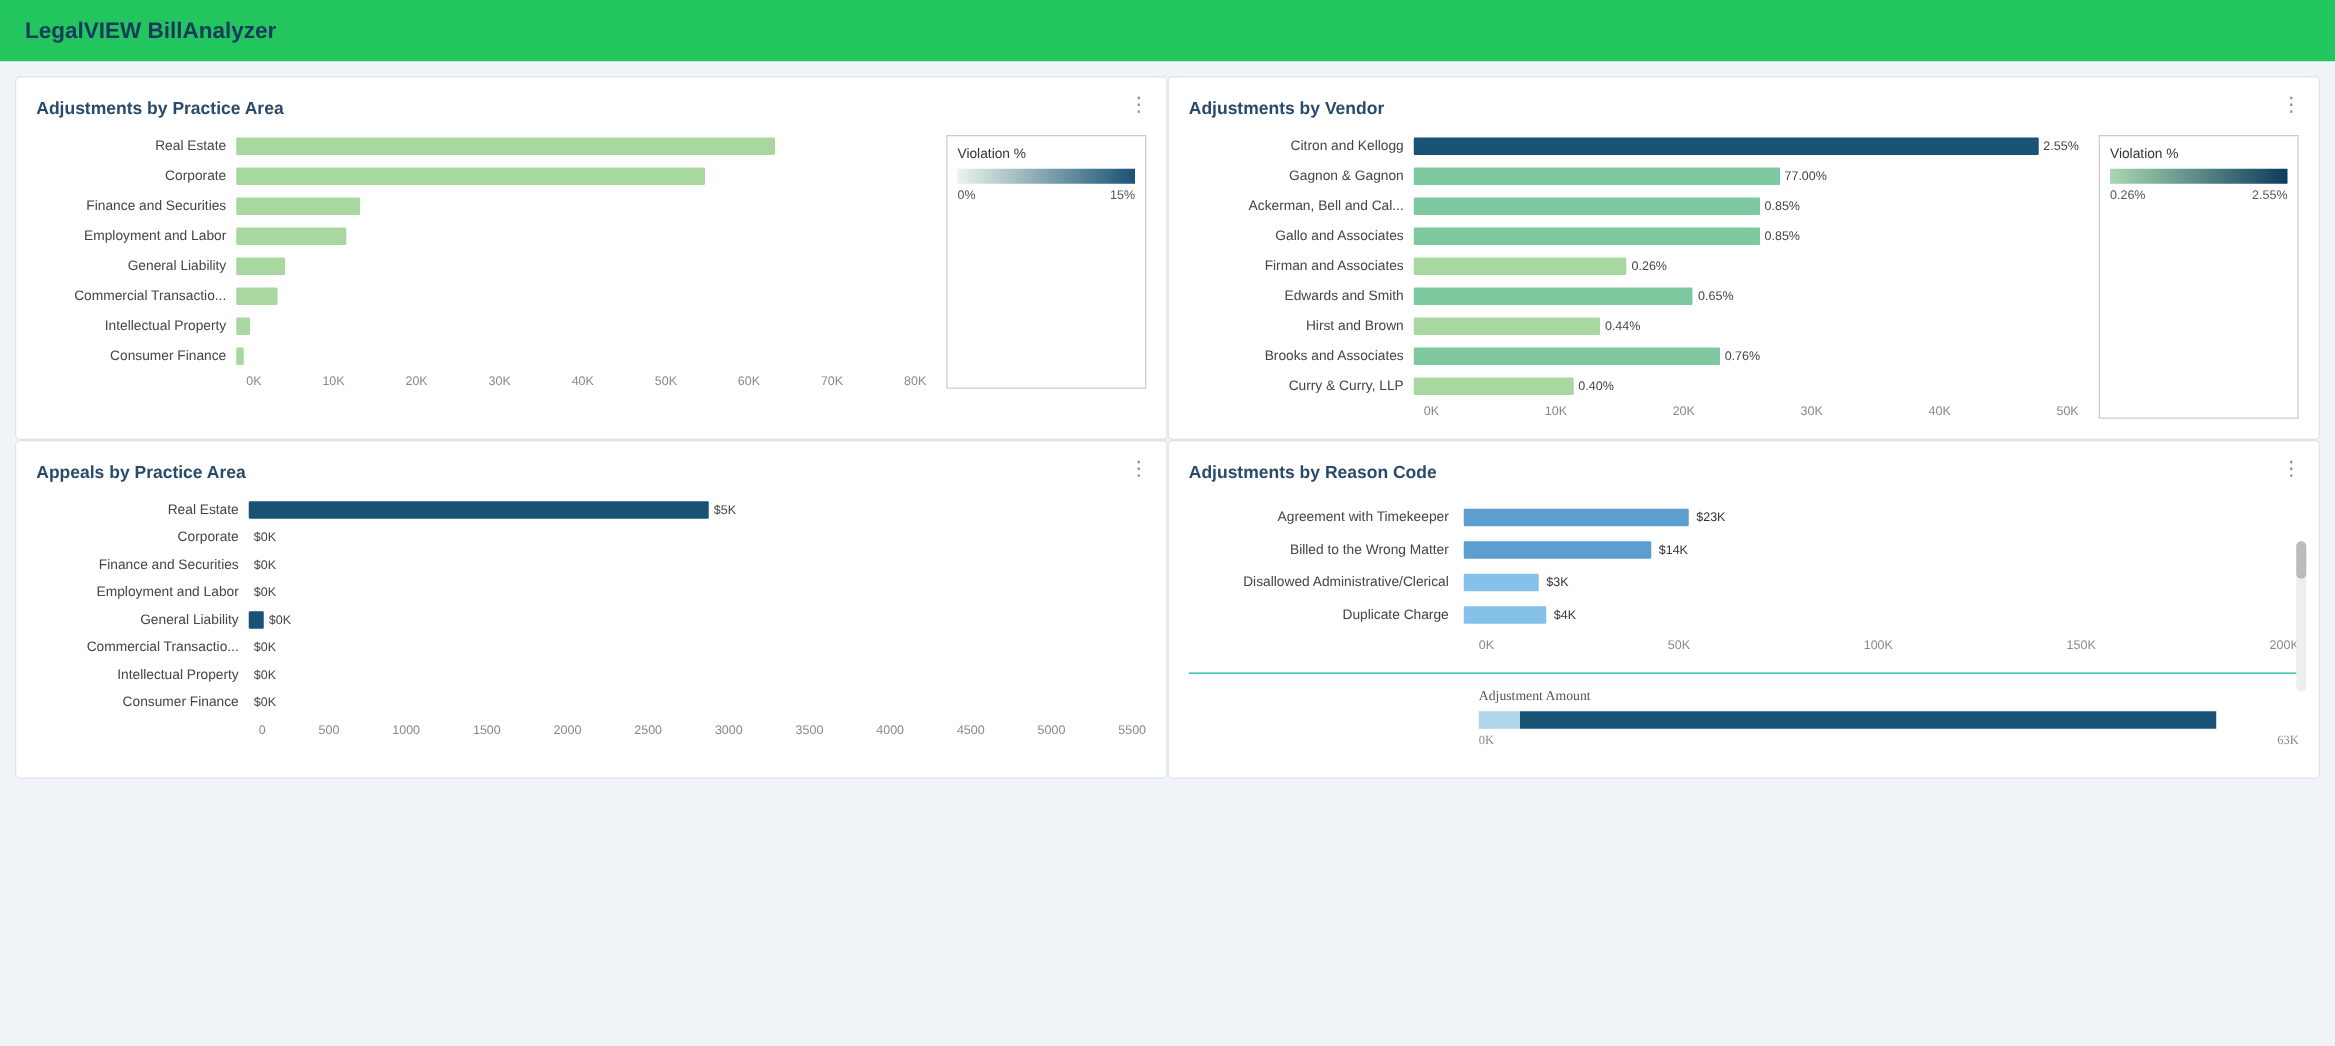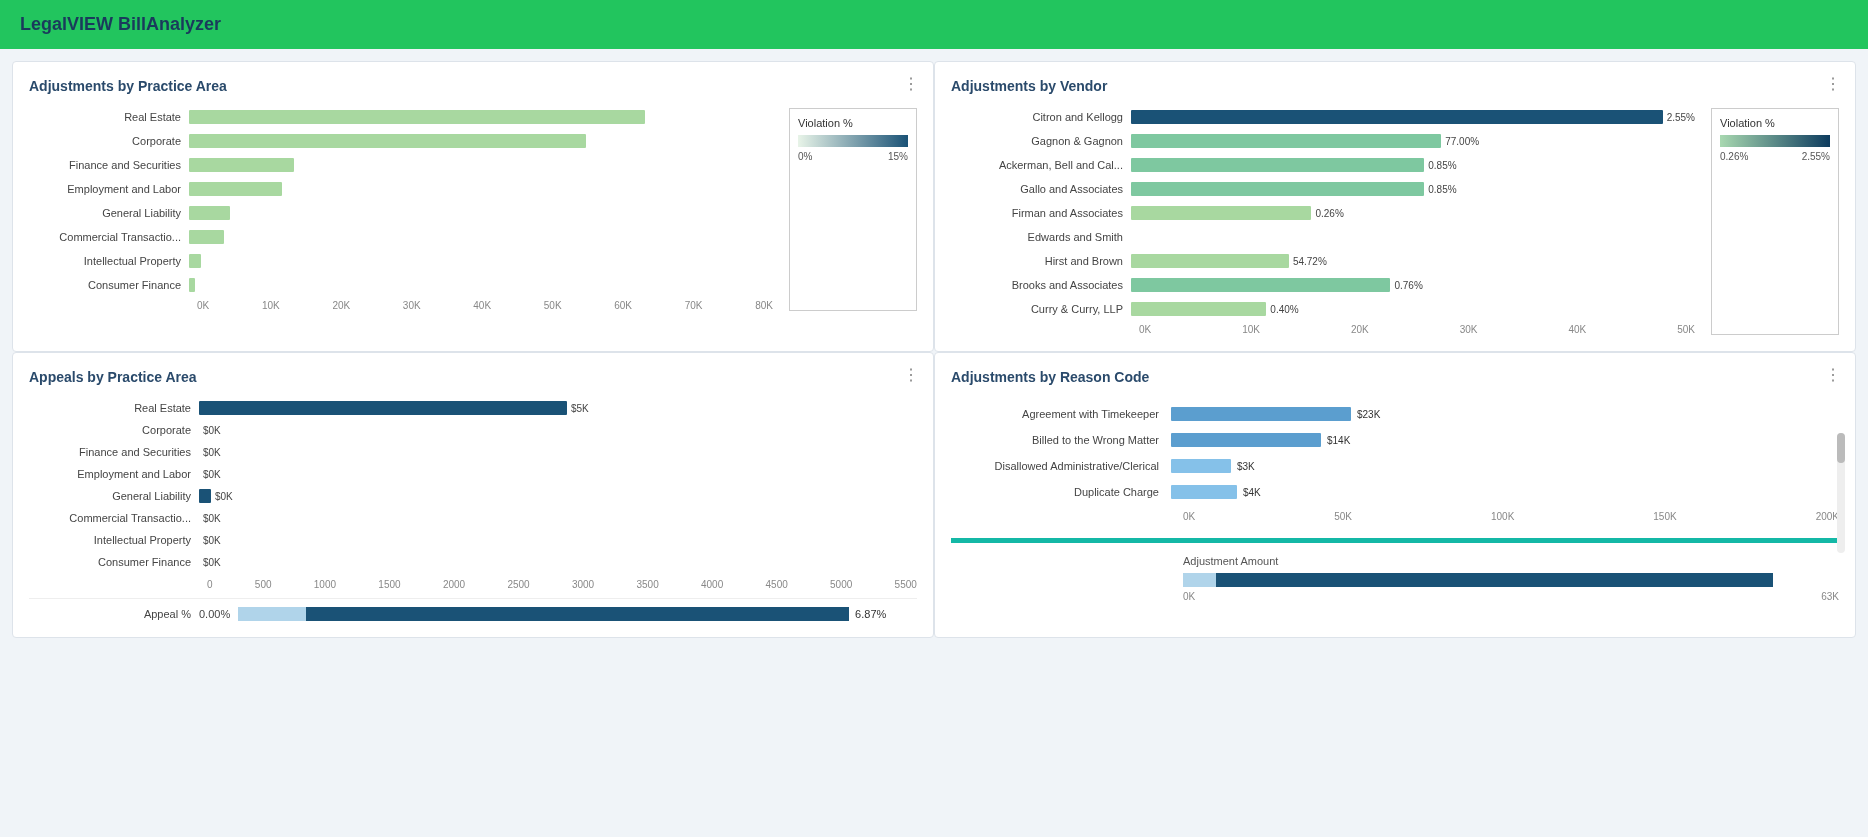--- a/index.html
+++ b/index.html
@@ -101,21 +101,21 @@
       color: #888;
       justify-content: space-between;
     }
 
     .x-axis-vendor {
       padding-left: 188px;
     }
 
     
     .legend-box {
-      width: 128px;
+      width: 160px;
       flex-shrink: 0;
       border: 1px solid #ccc;
       padding: 8px;
       font-size: 11px;
     }
 
     .legend-title {
       font-size: 11px;
       color: #333;
       margin-bottom: 6px;
@@ -239,22 +239,23 @@
       display: flex;
       padding-left: 232px;
       font-size: 10px;
       color: #888;
       justify-content: space-between;
       margin-top: 4px;
       margin-bottom: 16px;
     }
 
     .adjustment-section {
-      border-top: 5px solid #14b8a6;
+      border-top: 1px solid #14b8a6;
       padding-top: 12px;
+      font-family: Liberation Serif, serif;
     }
 
     .adjustment-title {
       font-size: 11px;
       color: #555;
       margin-bottom: 6px;
       padding-left: 232px;
     }
 
     .adjustment-bar-row {
@@ -396,26 +397,30 @@
             </div>
             <div class="bar-row">
               <div class="bar-label" style="width: 180px;">Firman and Associates</div>
               <div class="bar-track">
                 <div class="bar-fill" style="width: 32%; background-color: rgb(168, 216, 160);"></div>
                 <span class="bar-pct-label">0.26%</span>
               </div>
             </div>
             <div class="bar-row">
               <div class="bar-label" style="width: 180px;">Edwards and Smith</div>
+              <div class="bar-track">
+                <div class="bar-fill" style="width: 42%; background-color: rgb(126, 200, 160);"></div>
+                <span class="bar-pct-label">0.65%</span>
+              </div>
             </div>
             <div class="bar-row">
               <div class="bar-label" style="width: 180px;">Hirst and Brown</div>
               <div class="bar-track">
                 <div class="bar-fill" style="width: 28%; background-color: rgb(168, 216, 160);"></div>
-                <span class="bar-pct-label">54.72%</span>
+                <span class="bar-pct-label">0.44%</span>
               </div>
             </div>
             <div class="bar-row">
               <div class="bar-label" style="width: 180px;">Brooks and Associates</div>
               <div class="bar-track">
                 <div class="bar-fill" style="width: 46%; background-color: rgb(126, 200, 160);"></div>
                 <span class="bar-pct-label">0.76%</span>
               </div>
             </div>
             <div class="bar-row">
@@ -507,29 +512,20 @@
           <span>1500</span>
           <span>2000</span>
           <span>2500</span>
           <span>3000</span>
           <span>3500</span>
           <span>4000</span>
           <span>4500</span>
           <span>5000</span>
           <span>5500</span>
         </div>
-        <div class="appeal-pct-row">
-          <div class="appeal-pct-label">Appeal %</div>
-          <span class="appeal-pct-value">0.00%</span>
-          <div style="flex: 1 1 0%; display: flex; align-items: center;">
-            <div style="width: 10%; height: 14px; background-color: rgb(176, 212, 234);"></div>
-            <div style="width: 80%; height: 14px; background-color: rgb(26, 82, 118);"></div>
-            <span style="font-size: 11px; margin-left: 6px;">6.87%</span>
-          </div>
-        </div>
       </div>
   </div>
 
   <div class="card" style="position:relative;">
     <div class="card-title">Adjustments by Reason Code</div>
     <div class="card-menu">⋮</div>
     <div class="reason-chart" id="reason-chart">
         <div class="reason-row">
           <div class="reason-label">Agreement with Timekeeper</div>
           <div class="reason-track">

